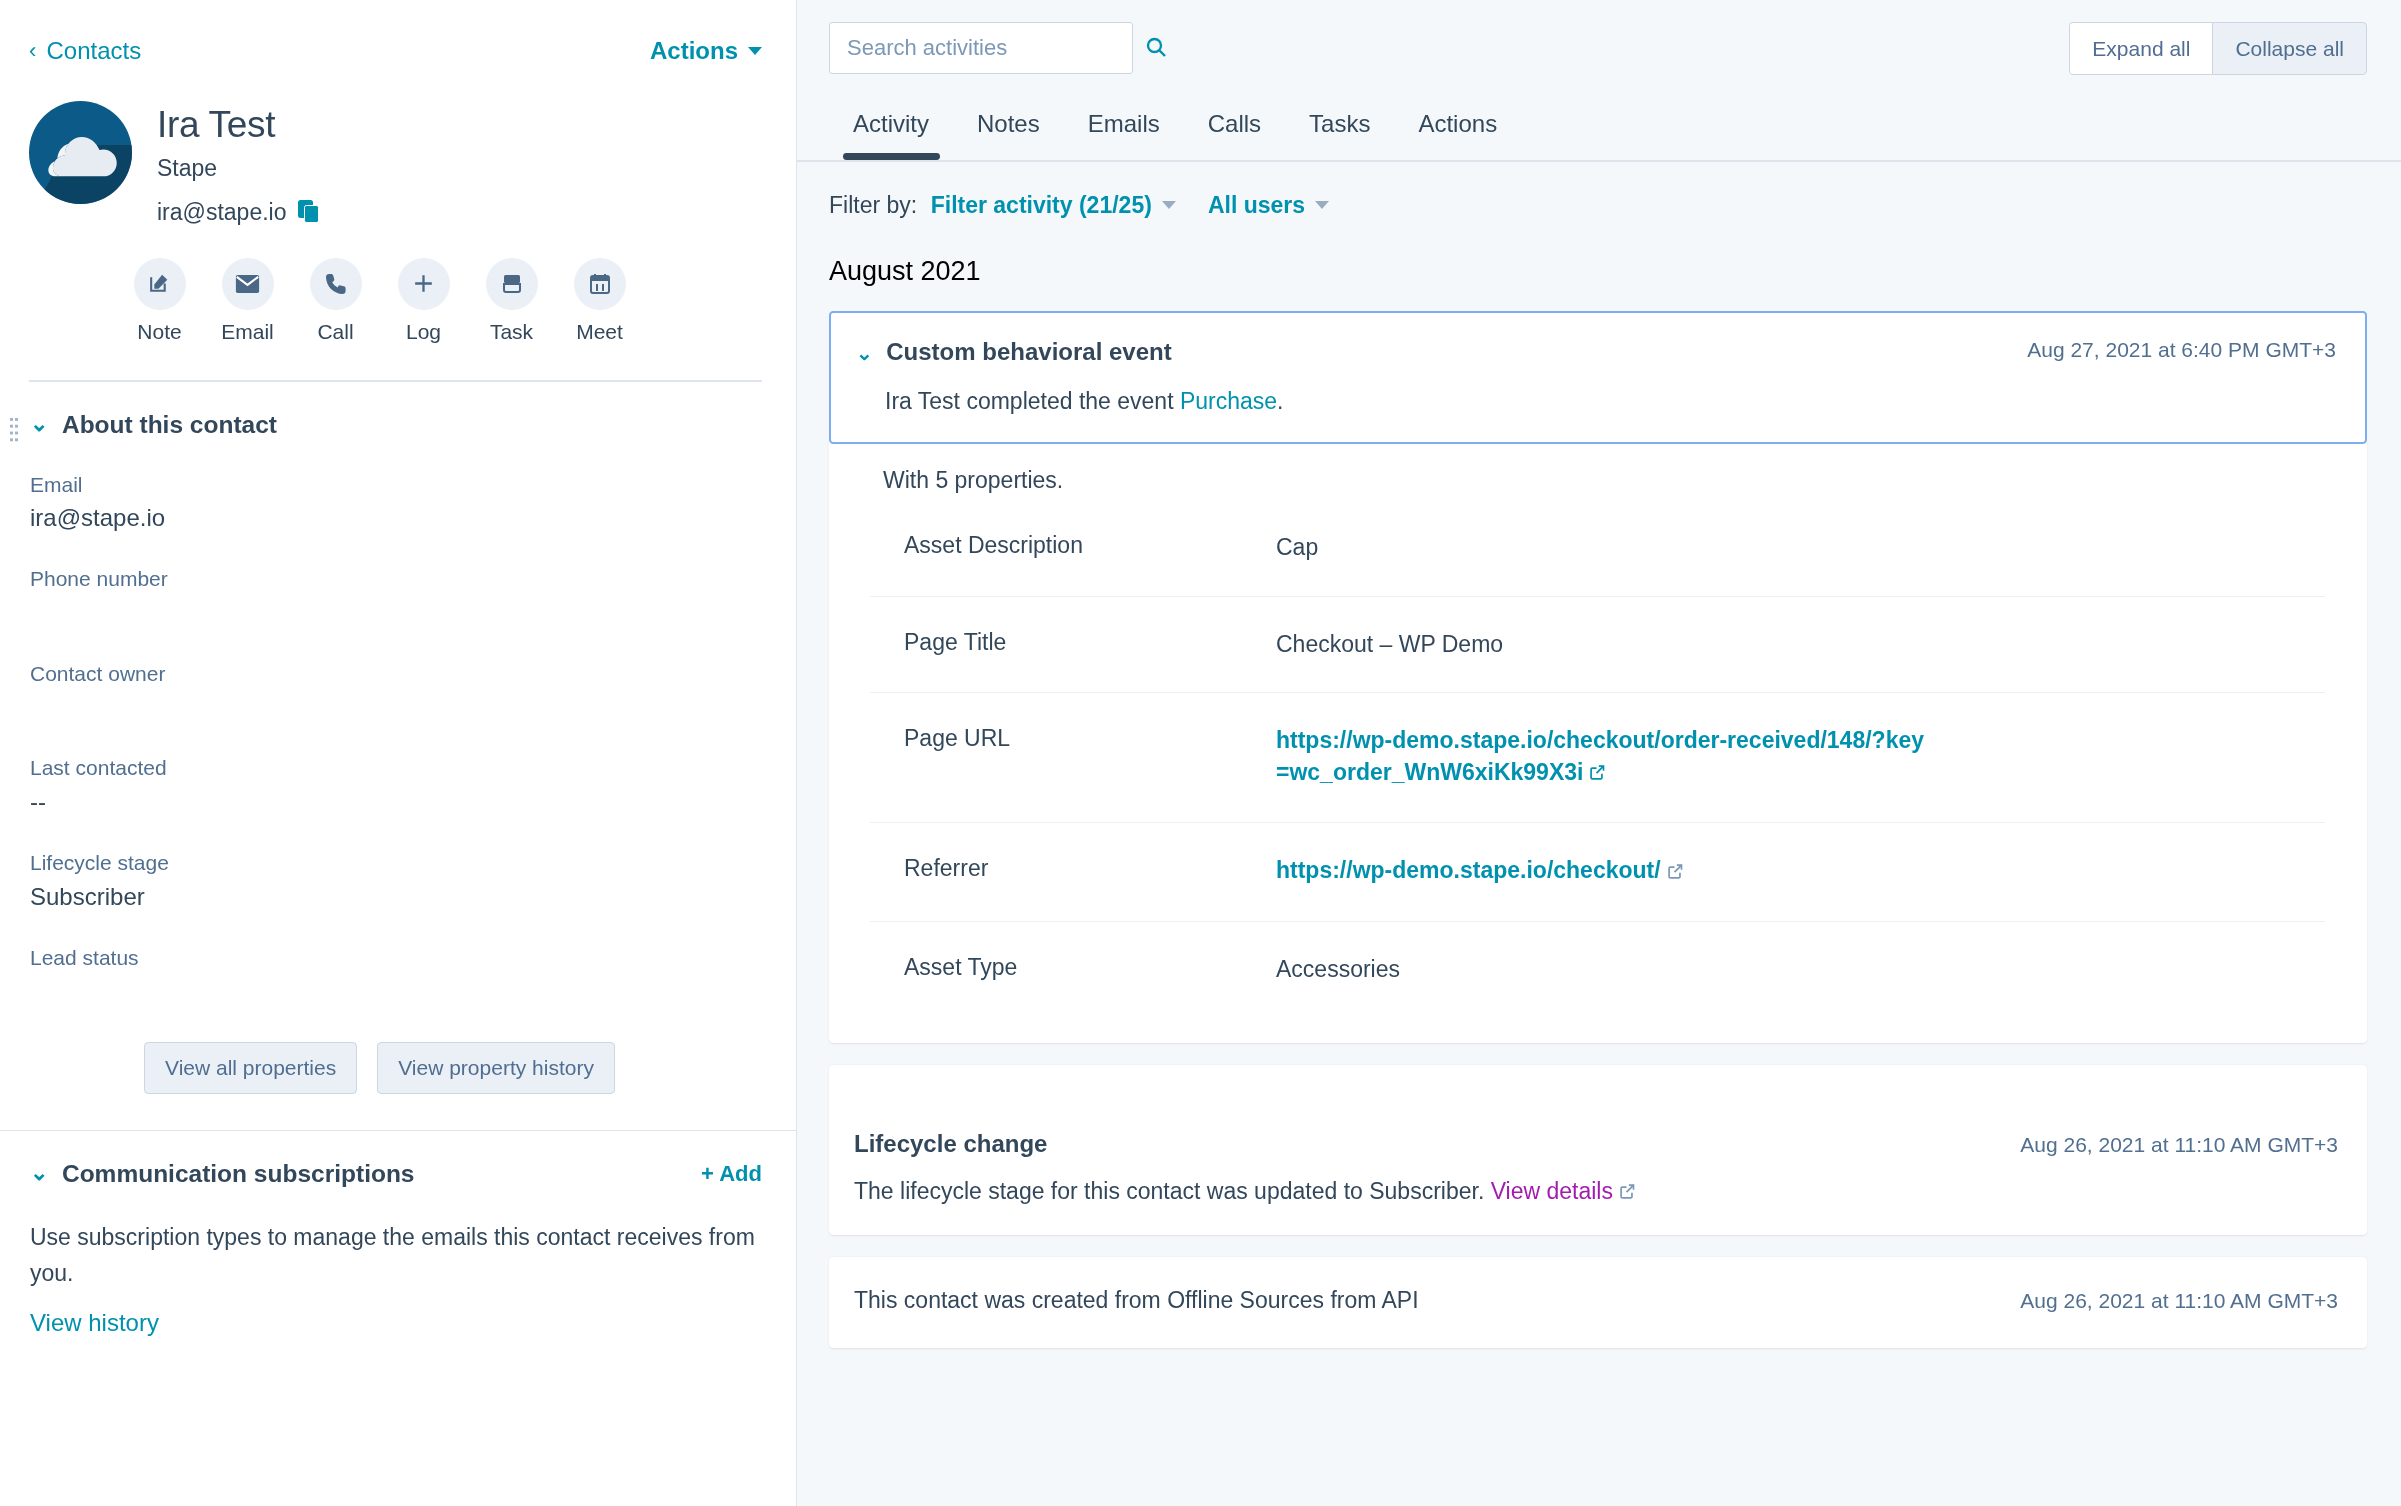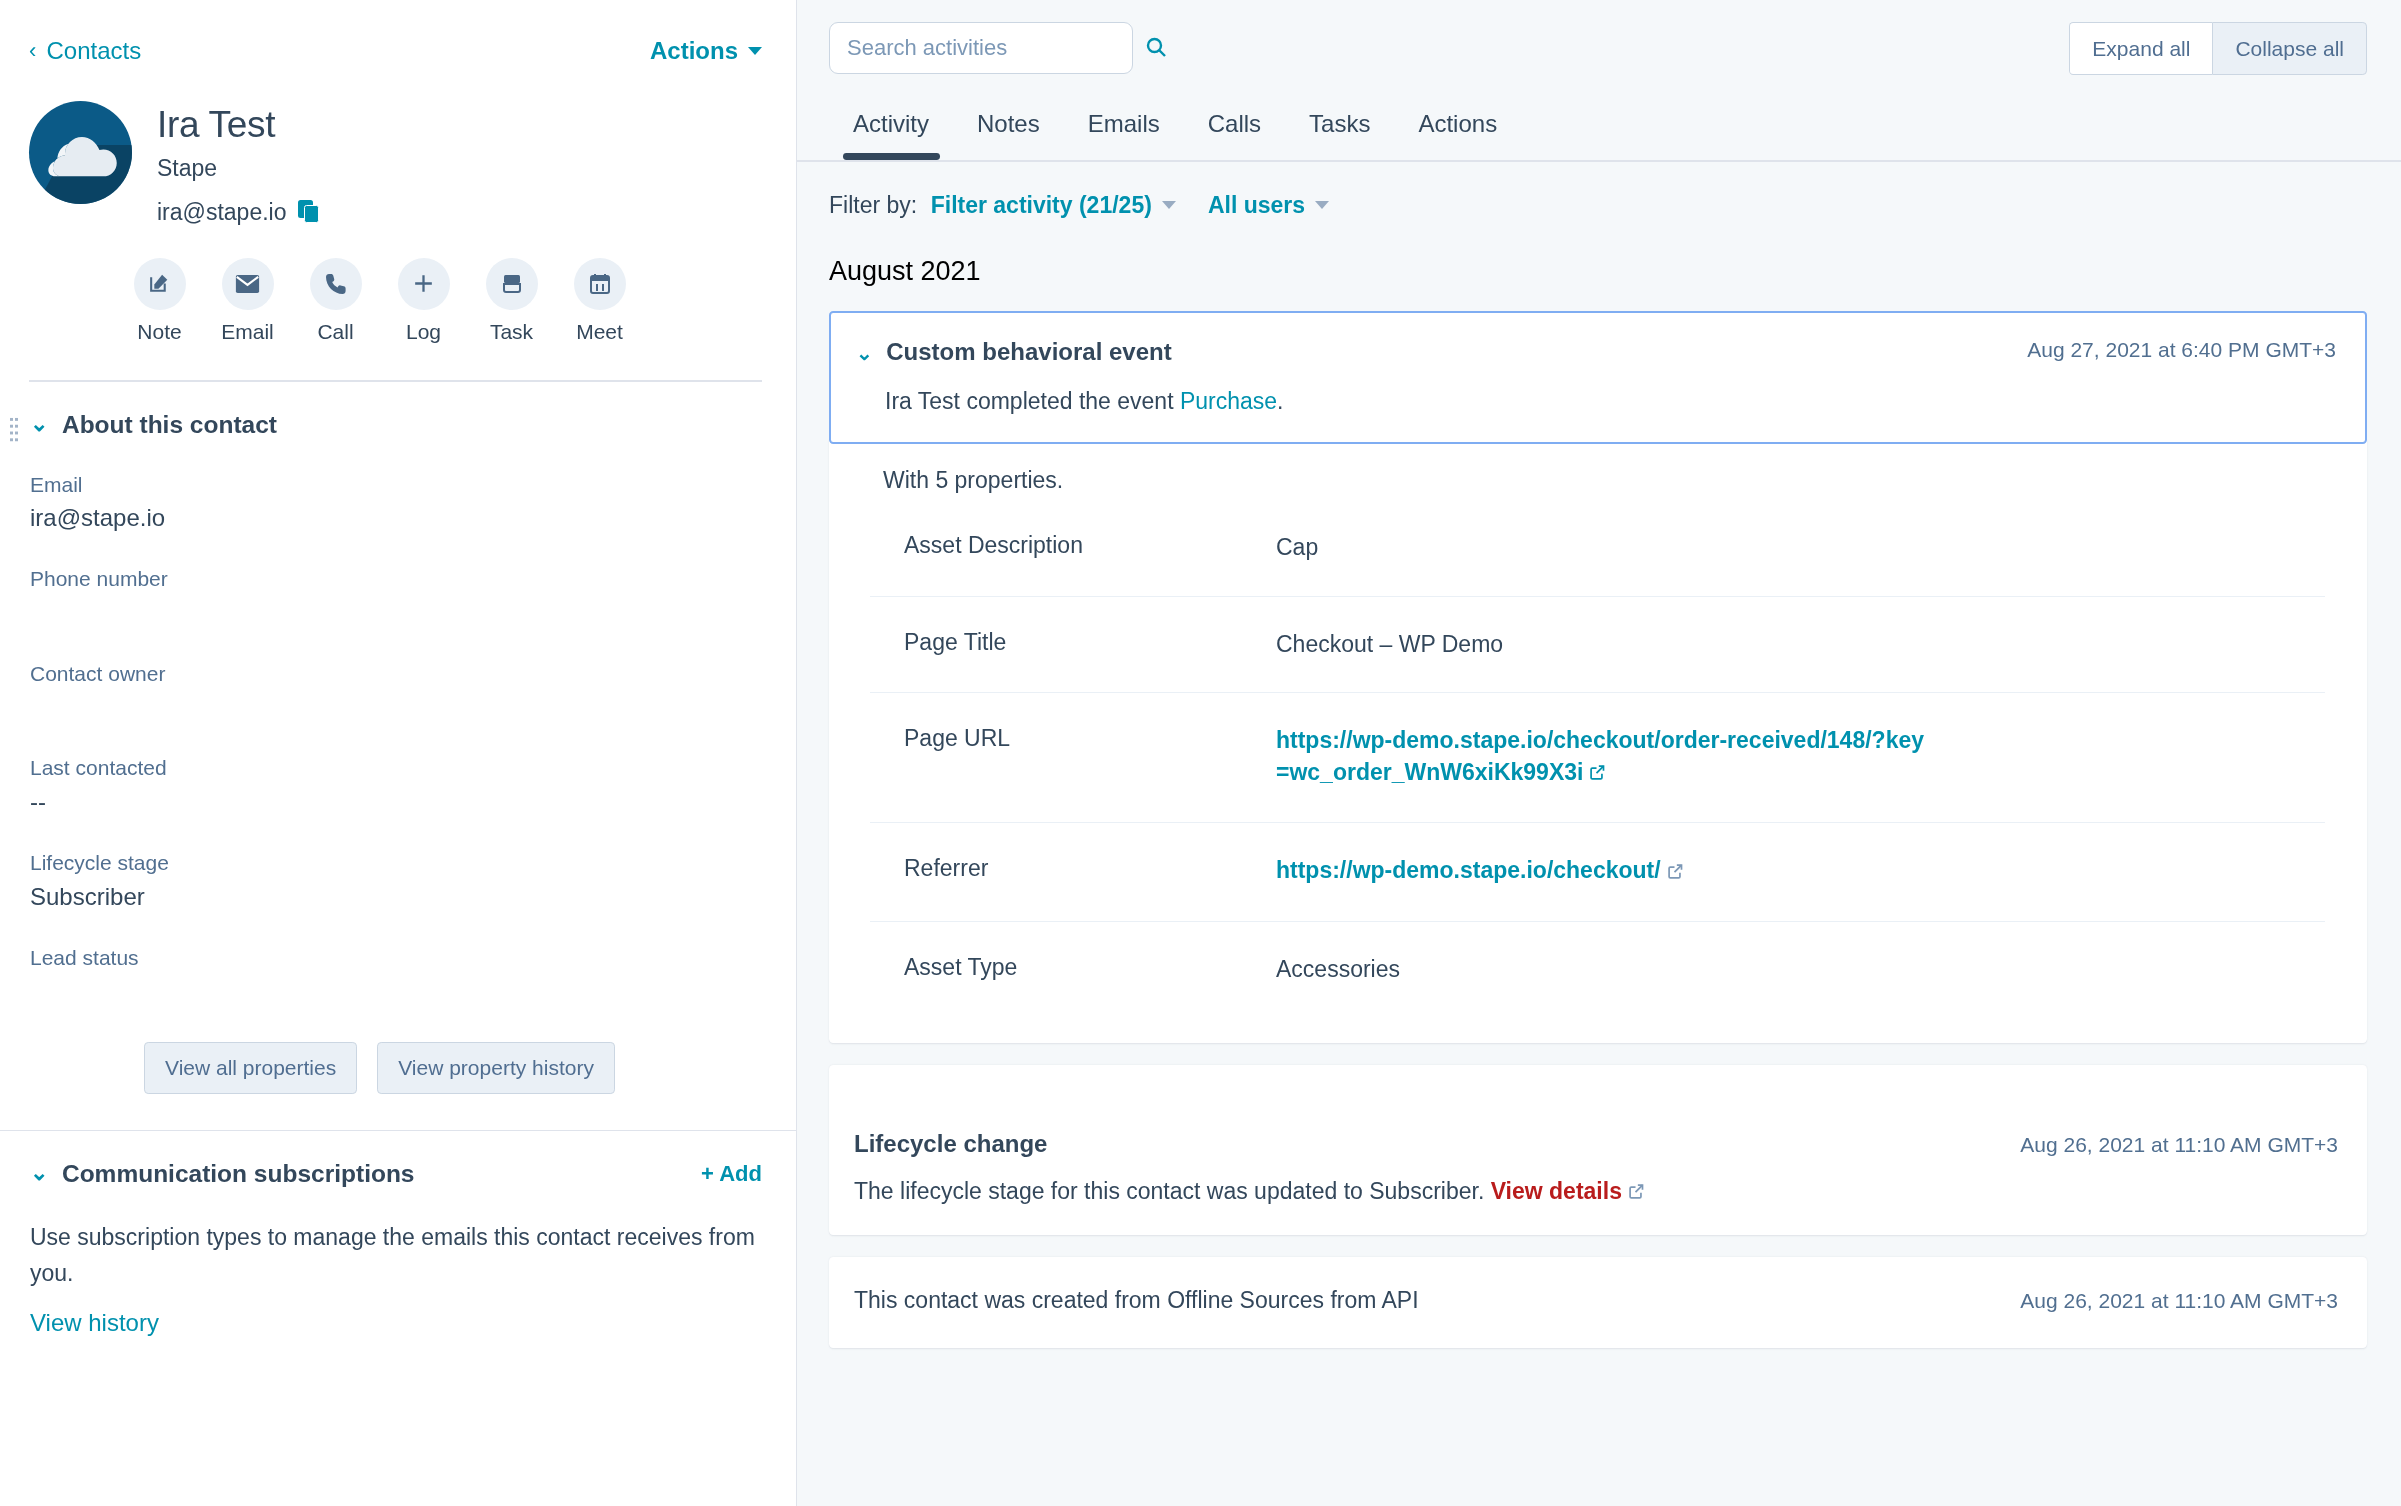--- a/index.html
+++ b/index.html
@@ -94,21 +94,21 @@
   }
 
   .sub-text { font-size: 23px; color: #33475b; line-height: 1.55; margin-top: 32px; }
   .view-history { color: #0091ae; font-size: 24px; margin-top: 18px; cursor: pointer; }
 
   
   .main { flex: 1; background: #f5f8fa; height: 1507px; overflow: hidden; position: relative; }
   .main-top { display: flex; align-items: flex-start; justify-content: space-between; padding: 22px 34px 0 32px; }
   .search-box {
     width: 304px; height: 52px; background: #fff;
-    border: 0.8px solid #cbd6e2; border-radius: 9px;
+    border: 0.8px solid #cbd6e2; border-radius: 3px;
     display: flex; align-items: center; padding: 0 15px 0 17px; gap: 8.5px;
   }
   .search-box input {
     border: none; outline: none; flex: 1; font-size: 22px;
     color: #33475b; font-family: "Liberation Sans", sans-serif; background: transparent;
   }
   .search-box input::placeholder { color: #7c98b6; }
   .seg-group { display: flex; }
   .seg {
     font-size: 21px; color: #506e91; padding: 13.5px 22px; cursor: pointer;
@@ -140,21 +140,21 @@
   .card-highlight {
     border: 2.5px solid #7fadf2; border-radius: 4.2px; background: #fff;
     margin: 0; position: relative; z-index: 2;
   }
   .evt-head { display: flex; align-items: flex-start; padding: 25px 29px 0 25px; }
   .evt-chev { color: #0091ae; font-size: 20px; font-weight: 700; margin-right: 13.5px; line-height: 1.5; cursor: pointer; }
   .evt-title { font-size: 24px; font-weight: 700; color: #33475b; }
   .evt-date { margin-left: auto; font-size: 21px; color: #516f90; }
   .evt-body { padding: 20px 29px 27px 54px; font-size: 23px; color: #33475b; }
   .link { color: #0091ae; cursor: pointer; }
-  .link-bold { color: #b91c1c; font-weight: 700; cursor: pointer; }
+  .link-bold { color: #a21caf; font-weight: 400; cursor: pointer; }
 
   .props-wrap { background: #fff; border-radius: 0 0 4.2px 4.2px; padding: 0 29px 25px 29px; margin-top: -3.4px; box-shadow: 0 0.8px 1.7px rgba(65,85,109,.12); }
   .with-props { font-size: 23px; color: #33475b; padding: 27px 0 0 25px; }
   .ptable { margin-top: 24px; padding: 0 13.5px 0 12px; }
   .prow { display: flex; align-items: flex-start; border-top: 1.7px solid #eaf0f6; padding: 32px 0 32px 0; }
   .prow:first-child { border-top: none; padding-top: 13.5px; }
   .pkey { width: 406px; flex: none; font-size: 23px; color: #33475b; padding-left: 34px; }
   .pval { font-size: 23px; color: #33475b; font-weight: 400; line-height: 1.38; max-width: 660px; }
   .pval.urlval { color: #0091ae; font-weight: 700; word-break: break-all; }
   .ext-icon { display: inline-block; vertical-align: -1.7px; margin-left: 5px; }

